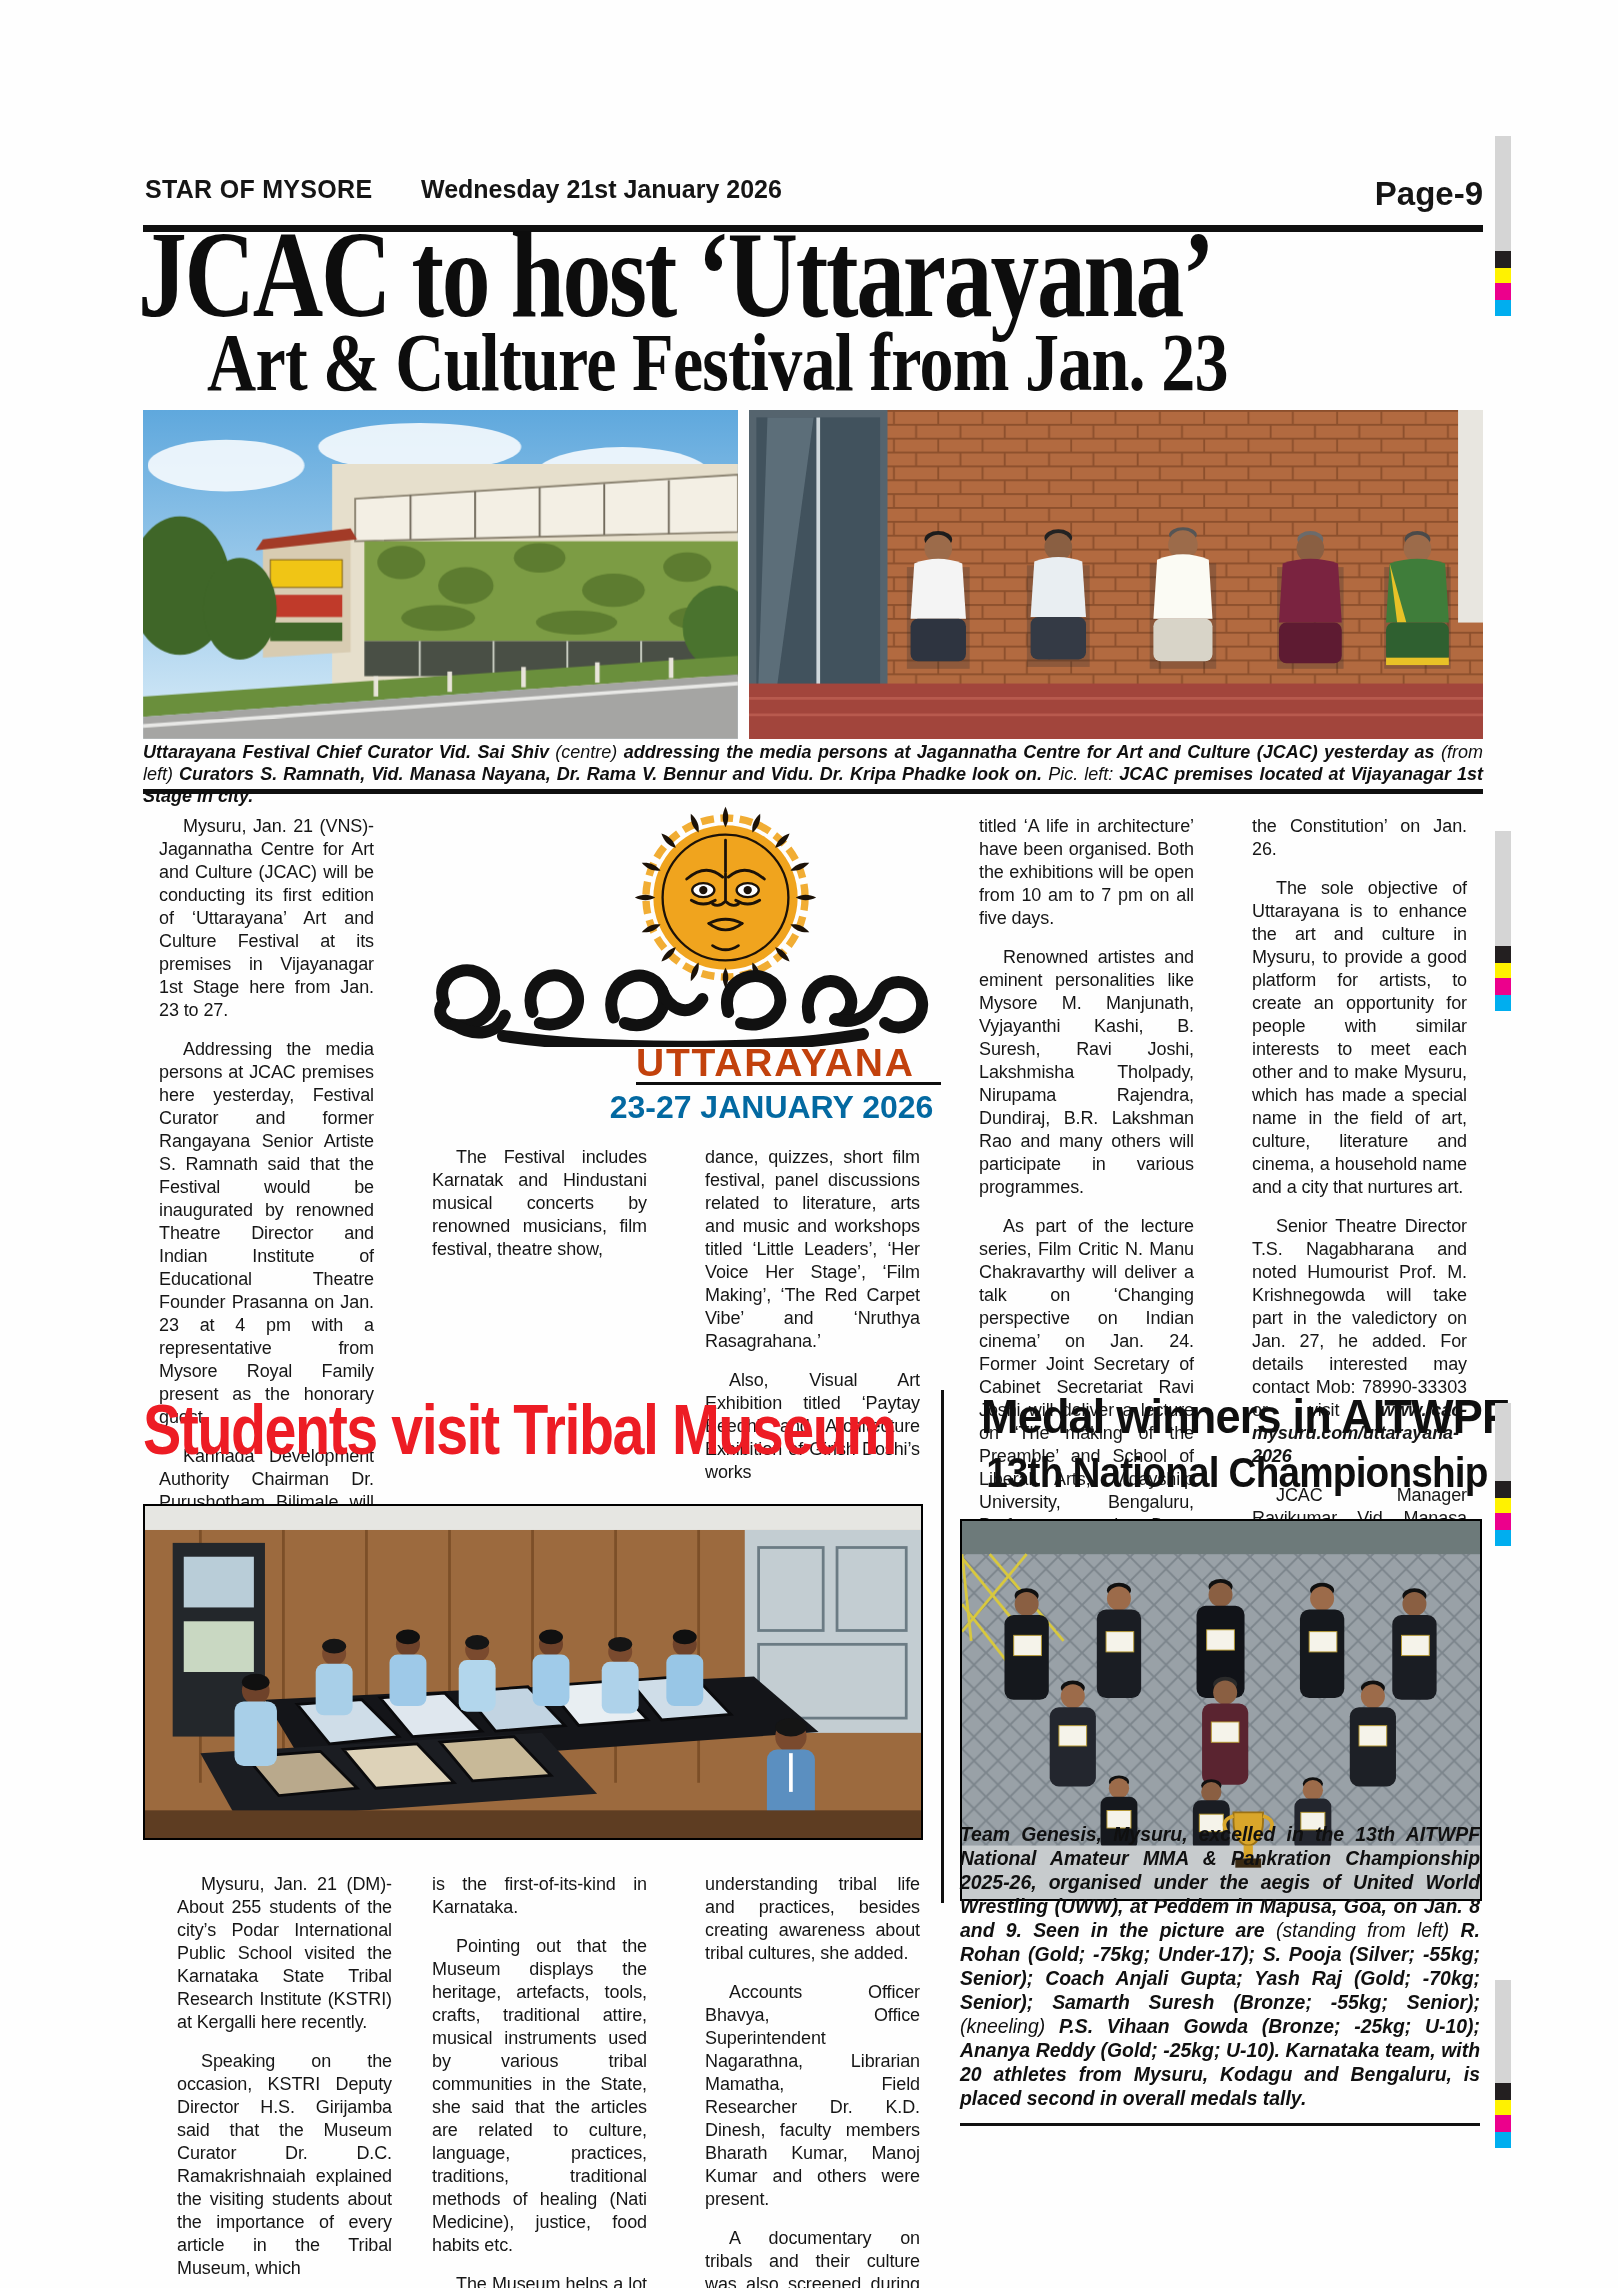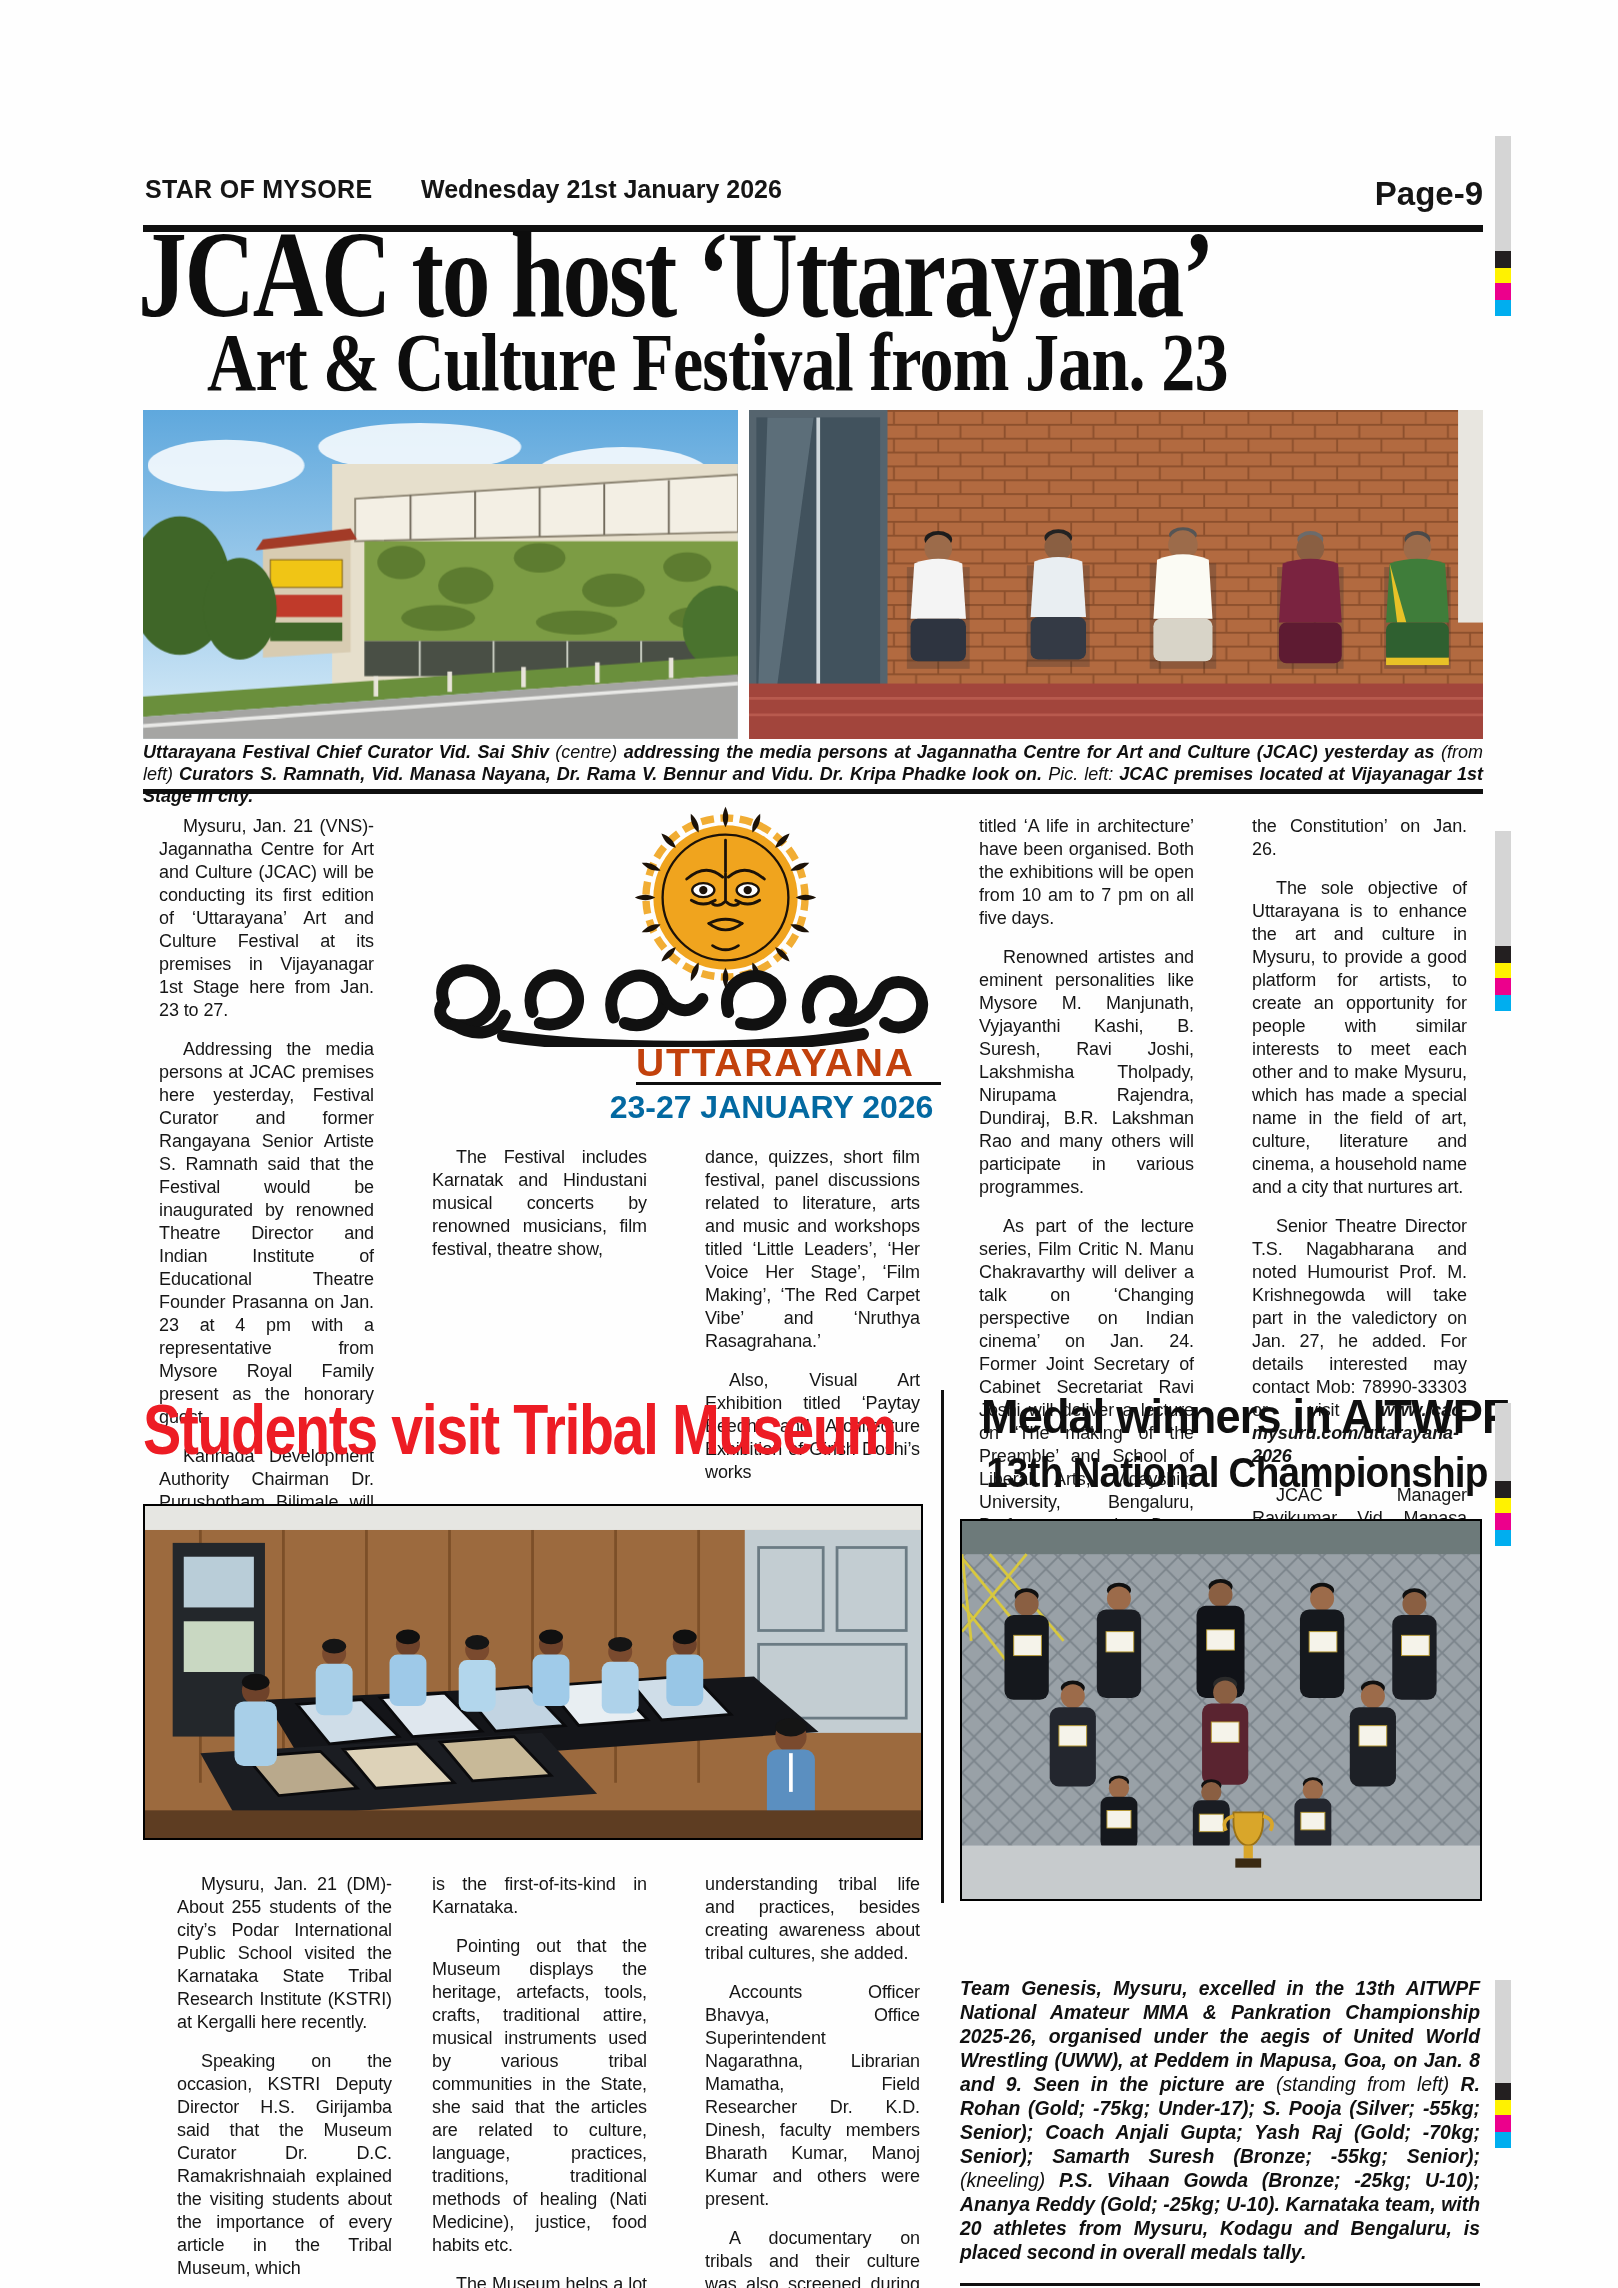--- a/index.html
+++ b/index.html
@@ -27,23 +27,23 @@
   #photo-jcac{left:143px;top:410px;width:595px;height:329px;}
   #photo-press{left:749px;top:410px;width:734px;height:329px;}
   #photo-tribal{left:143px;top:1504px;width:776px;height:332px;border:2.8px solid #000;}
   #photo-medal{left:960px;top:1519px;width:518px;height:378px;border:2.8px solid #000;}
   .photo svg{display:block;width:100%;height:100%;}
   
   .photo-caption{position:absolute;left:143px;top:741px;width:1340px;font-size:18px;line-height:22px;
             font-weight:bold;font-style:italic;text-align:justify;color:#101010;}
   .photo-caption .s-i{font-weight:normal;}
   .cap-rule{position:absolute;left:143px;top:789px;width:1340px;height:4.6px;background:#101010;}
-  .medal-caption{position:absolute;left:960px;top:1976px;width:520px;font-size:19.4px;line-height:24px;
+  .medal-caption{position:absolute;left:960px;top:1822px;width:520px;font-size:19.4px;line-height:24px;
             font-weight:bold;font-style:italic;text-align:justify;color:#101010;
-            border-bottom:3.7px solid #101010;padding-bottom:19px;}
+            border-bottom:3.7px solid #101010;padding-bottom:13px;}
   .medal-caption .s-i{font-weight:normal;}
   
   .story-col{position:absolute;width:247px;font-size:18px;line-height:23px;text-align:justify;
              color:#161616;letter-spacing:-0.1px;}
   #lc1{left:143px;top:799px;} #lc2{left:416px;top:1130px;} #lc3{left:689px;top:1130px;}
   #lc4{left:963px;top:799px;} #lc5{left:1236px;top:799px;}
   #tc1{left:161px;top:1857px;} #tc2{left:416px;top:1857px;} #tc3{left:689px;top:1857px;}
   .para{margin:16px;}
   .ind{text-indent:24px;}
   .s-i{font-style:italic;}

